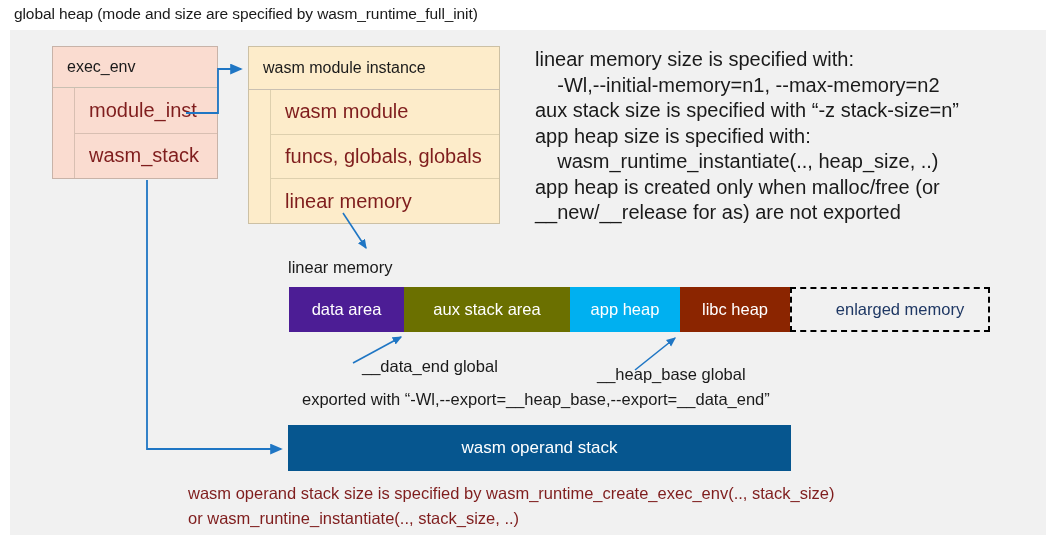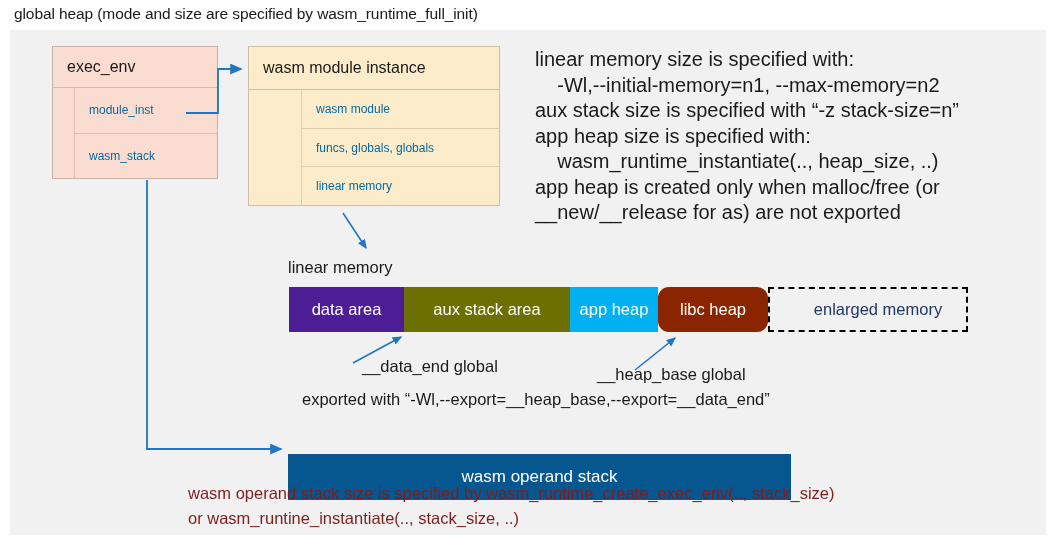--- a/index.html
+++ b/index.html
@@ -70,22 +70,22 @@
     flex: 1 1 auto;
     display: flex;
     flex-direction: column;
   }
   .struct-row {
     box-sizing: border-box;
     flex: 1 1 0;
     display: flex;
     align-items: center;
     padding-left: 14px;
-    font-size: 12px;
-    color: #0369a1;
+    font-size: 20px;
+    color: #7f1d1d;
     border-bottom: 1px solid #c9c0b2;
   }
   .struct-row:last-child { border-bottom: none; }
 
   
   #exec-env-box {
     left: 28px;
     top: 46px;
     width: 166px;
     height: 133px;
@@ -95,26 +95,26 @@
   }
   #exec-env-box .struct-header { height: 41px; }
   #exec-env-box .struct-gutter { border-right-color: #d8bfb2; }
   #exec-env-box .struct-row { border-bottom-color: #d8bfb2; }
 
   
   #wasm-module-instance-box {
     left: 248px;
     top: 46px;
     width: 252px;
-    height: 160px;
+    height: 178px;
     background: #fdecca;
     border-color: #ccc0a4;
   }
   #wasm-module-instance-box .struct-header { height: 43px; }
-  #wasm-module-instance-box .struct-body { height: calc(100% - 43px); padding-left: 31px; }
+  #wasm-module-instance-box .struct-body { height: calc(100% - 43px); }
   #wasm-module-instance-box .struct-gutter { border-right-color: #ded0ae; }
   #wasm-module-instance-box .struct-row { border-bottom-color: #ded0ae; }
 
   
   .info-text {
     position: absolute;
     left: 535px;
     top: 47px;
     width: 500px;
     font-size: 20px;
@@ -239,30 +239,30 @@
 app heap size is specified with:
     wasm_runtime_instantiate(.., heap_size, ..)
 app heap is created only when malloc/free (or
 __new/__release for as) are not exported</div>
 
   <div class="lm-label">linear memory</div>
 
   <div id="memory-bar">
     <div class="mem-seg" style="width: 115px; background: #4c1d95;">data area</div>
     <div class="mem-seg" style="width: 166px; background: rgb(107, 112, 0);">aux stack area</div>
-    <div class="mem-seg" style="width: 88px; background: rgb(0, 176, 240);">app heap</div>
-    <div class="mem-seg" style="width: 110px; background: rgb(139, 37, 0); border-radius: 11px;">libc heap</div>
+    <div class="mem-seg" style="width: 110px; background: rgb(0, 176, 240);">app heap</div>
+    <div class="mem-seg" style="width: 110px; background: rgb(139, 37, 0);">libc heap</div>
     <div class="mem-seg dashed" style="width: 200px; color: rgb(31, 56, 100);">enlarged memory</div>
   </div>
 
   <div class="anno" id="anno-data-end">__data_end global</div>
   <div class="anno" id="anno-heap-base">__heap_base global</div>
   <div class="anno" id="anno-exported">exported with “-Wl,--export=__heap_base,--export=__data_end”</div>
 
-  <div id="operand-stack-box" style="background: rgb(6, 86, 143); margin-top: 29px;">wasm operand stack</div>
+  <div id="operand-stack-box" style="background: rgb(6, 86, 143);">wasm operand stack</div>
 
   <div id="bottom-caption">wasm operand stack size is specified by wasm_runtime_create_exec_env(.., stack_size)
 or wasm_runtine_instantiate(.., stack_size, ..)</div>
 
   <svg id="connectors" xmlns="http://www.w3.org/2000/svg">
     <defs>
       <marker id="arrowhead" markerWidth="7" markerHeight="7" refX="6" refY="3" orient="auto">
         <path d="M0,0 L7,3 L0,6 z" fill="#1f76c4"></path>
       </marker>
       <marker id="arrowhead-sm" markerWidth="6" markerHeight="6" refX="5.2" refY="2.6" orient="auto">

